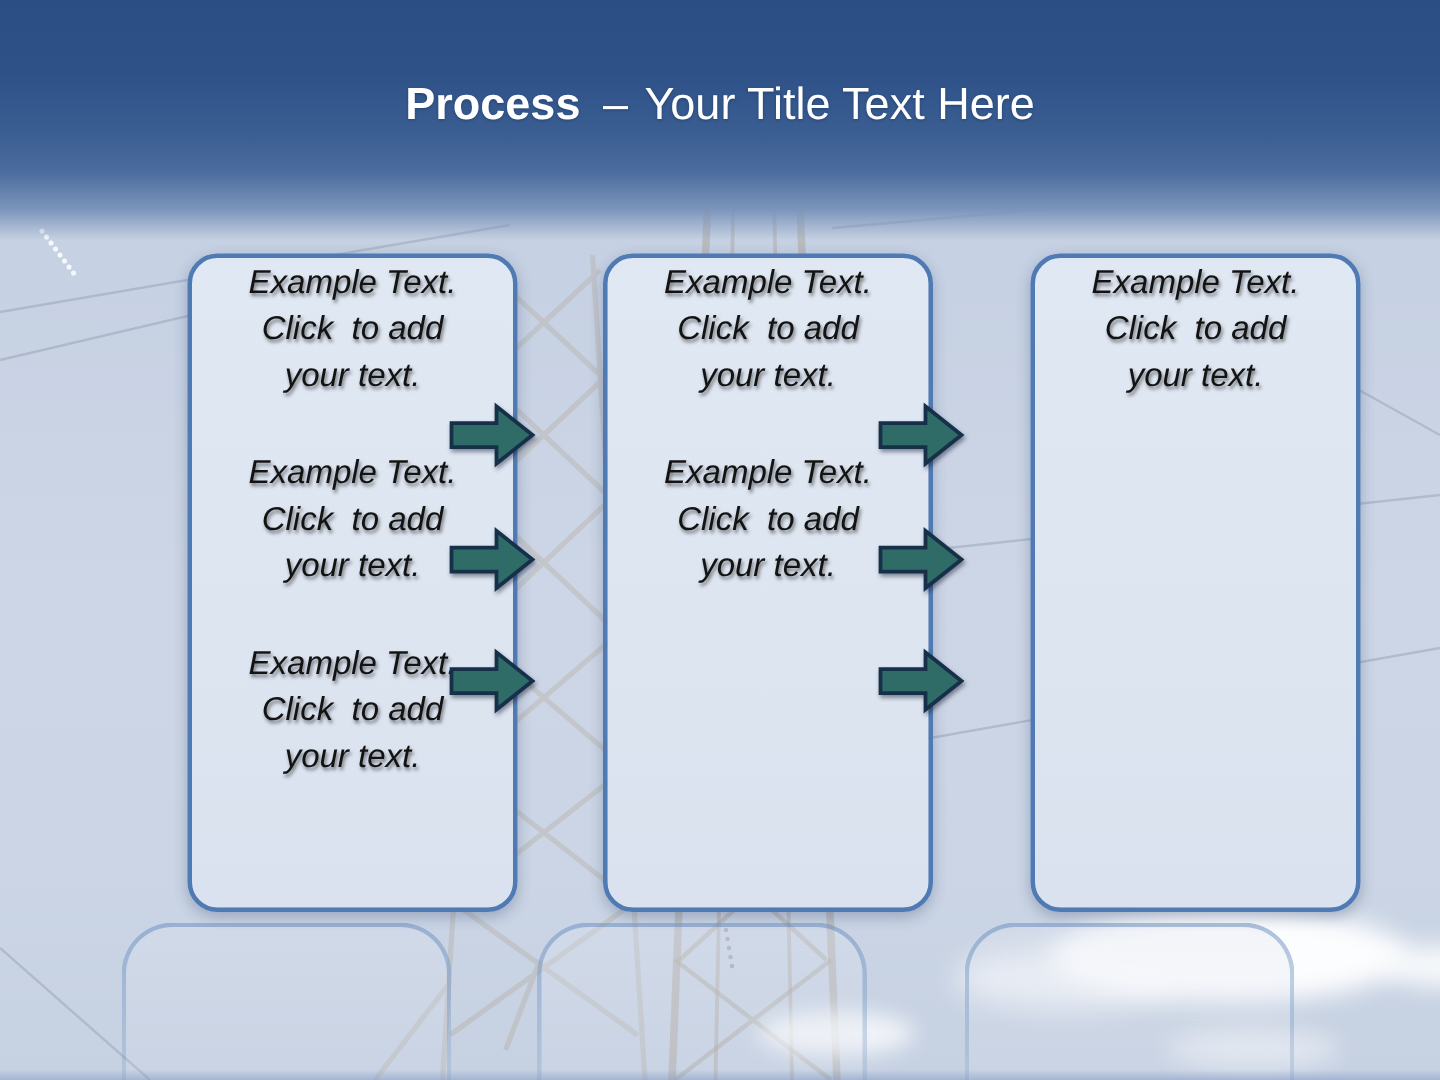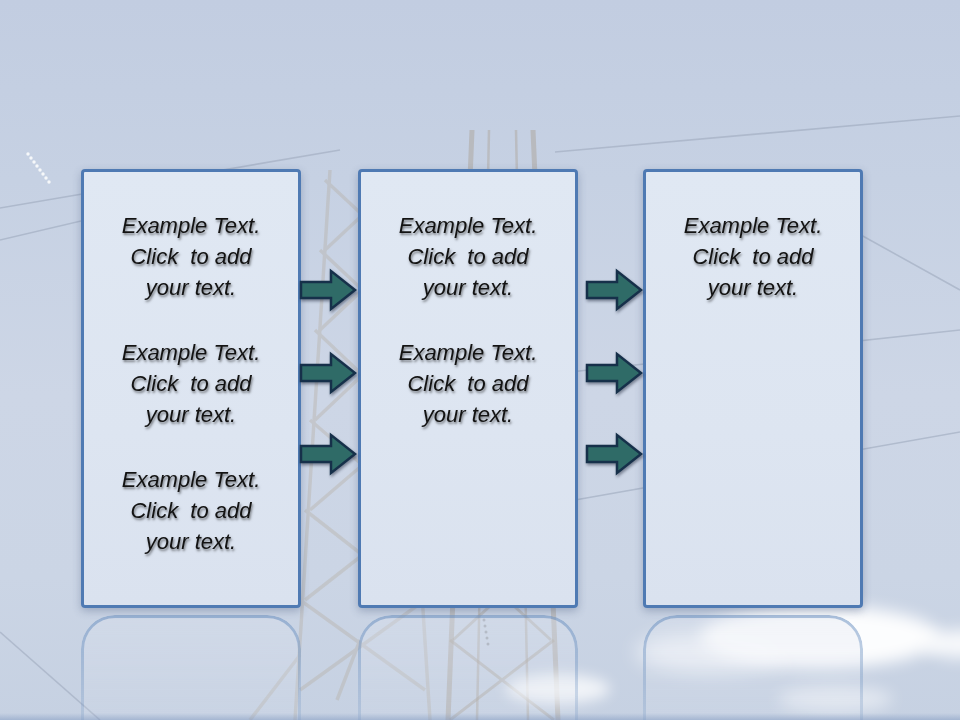--- a/index.html
+++ b/index.html
@@ -31,24 +31,24 @@
     background:rgba(223,230,241,0.35);
     border:3px solid rgba(79,122,179,0.45);border-bottom:none;
     border-radius:34px 34px 0 0;
     -webkit-mask-image:linear-gradient(180deg,rgba(0,0,0,0.95),rgba(0,0,0,0.35));
     mask-image:linear-gradient(180deg,rgba(0,0,0,0.95),rgba(0,0,0,0.35));
     pointer-events:none;
   }
   .pbox{
     position:absolute;top:169px;width:220px;height:439px;z-index:5;
     background:linear-gradient(180deg,#e0e8f3 0%,#dde5f1 60%,#dae2ef 100%);
-    border:3px solid #4f7ab3;border-radius:4px;
+    border:3px solid #4f7ab3;border-radius:20px;
     box-shadow:0 3px 9px rgba(45,65,105,0.30);
     box-sizing:border-box;
-    padding-top:38px;
+    margin-left:44px;
   }
   .pbox p{
     margin:0 0 34px 0;
     font-style:italic;font-size:22px;line-height:31px;
     color:#131313;text-align:center;white-space:pre-wrap;
     text-shadow:1px 2px 2.5px rgba(0,0,0,0.5);
   }
   .box1{left:81px;}
   .box2{left:358px;}
   .box3{left:643px;}
@@ -146,20 +146,23 @@
   <div class="cloud c1"></div>
   <div class="cloud c1b"></div>
   <div class="cloud c2"></div>
   <div class="cloud c3"></div>
   <div class="cloud c4"></div>
 
   <div class="reflection box1" style="width:214px;"></div>
   <div class="reflection box2" style="width:214px;"></div>
   <div class="reflection box3" style="width:214px;"></div>
 
+  <div class="header">
+    <div class="title"><span class="bold">Process</span><span class="sep">–</span><span>Your Title Text Here</span></div>
+  </div>
 
   <div class="pbox box1">
     <p>Example Text.
 Click  to add
 your text.</p>
     <p>Example Text.
 Click  to add
 your text.</p>
     <p>Example Text.
 Click  to add

